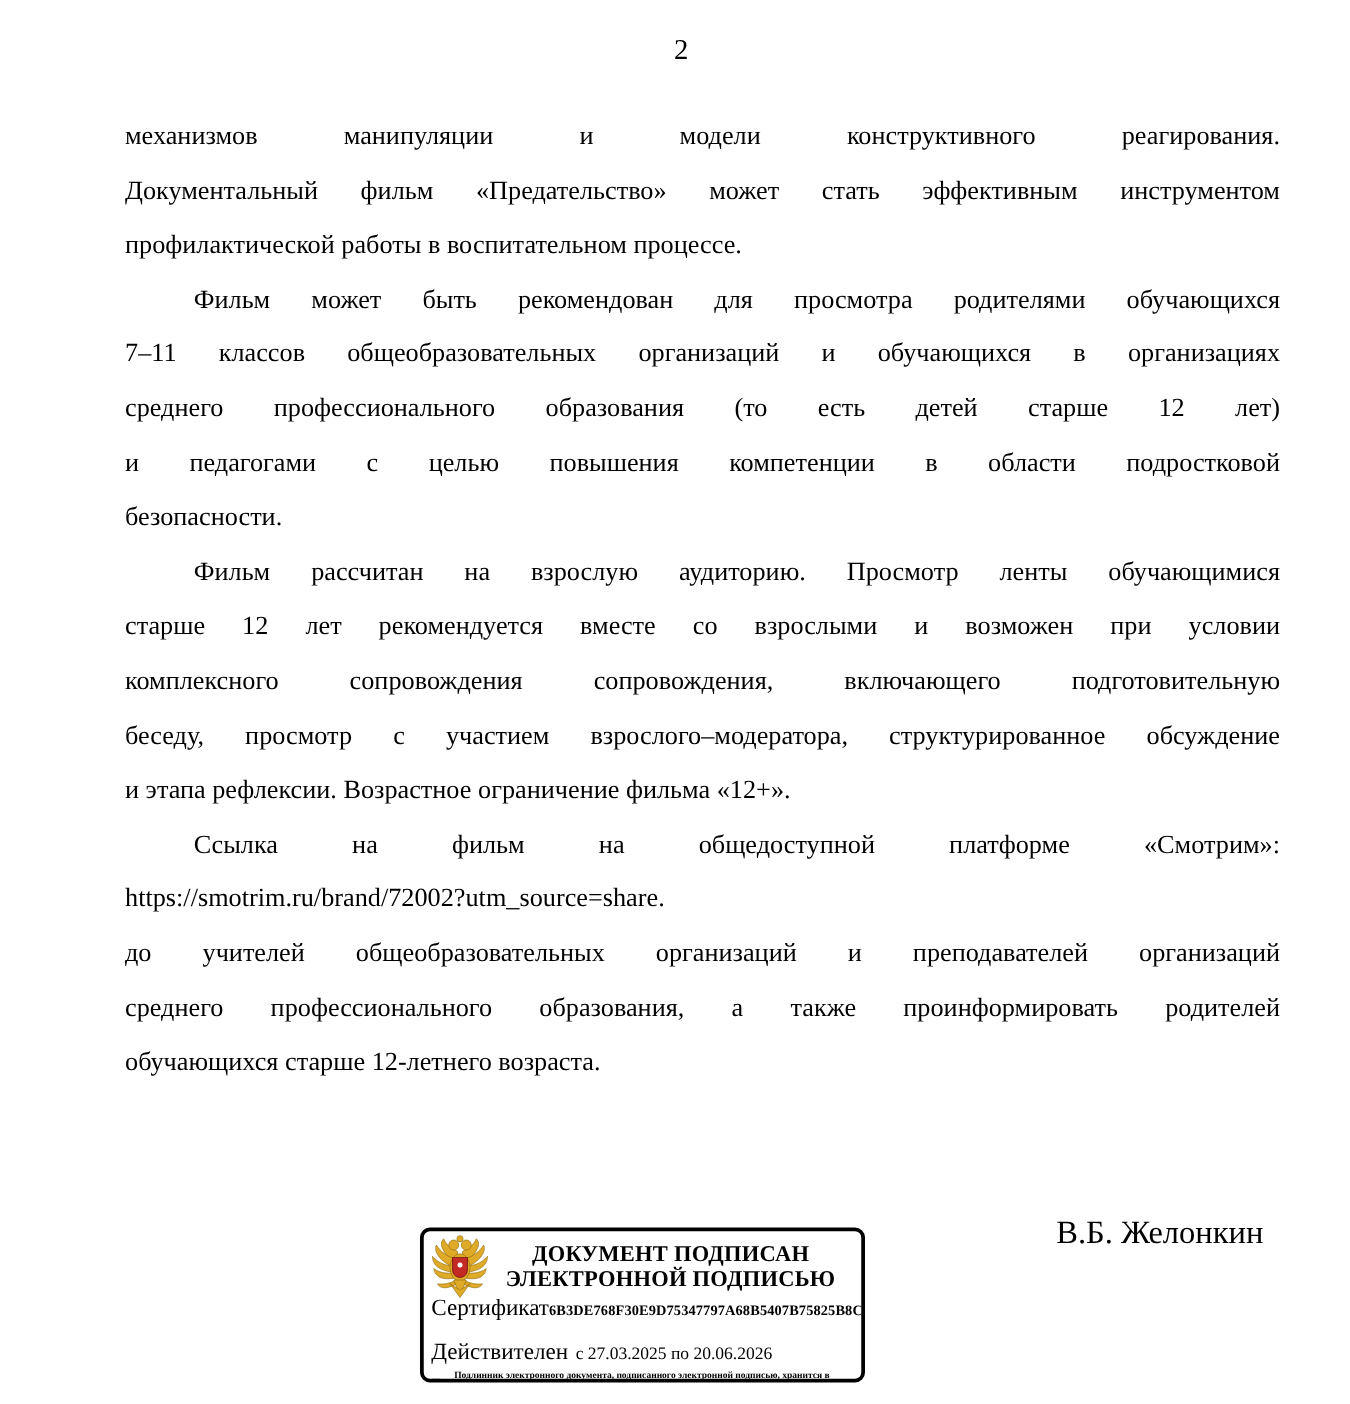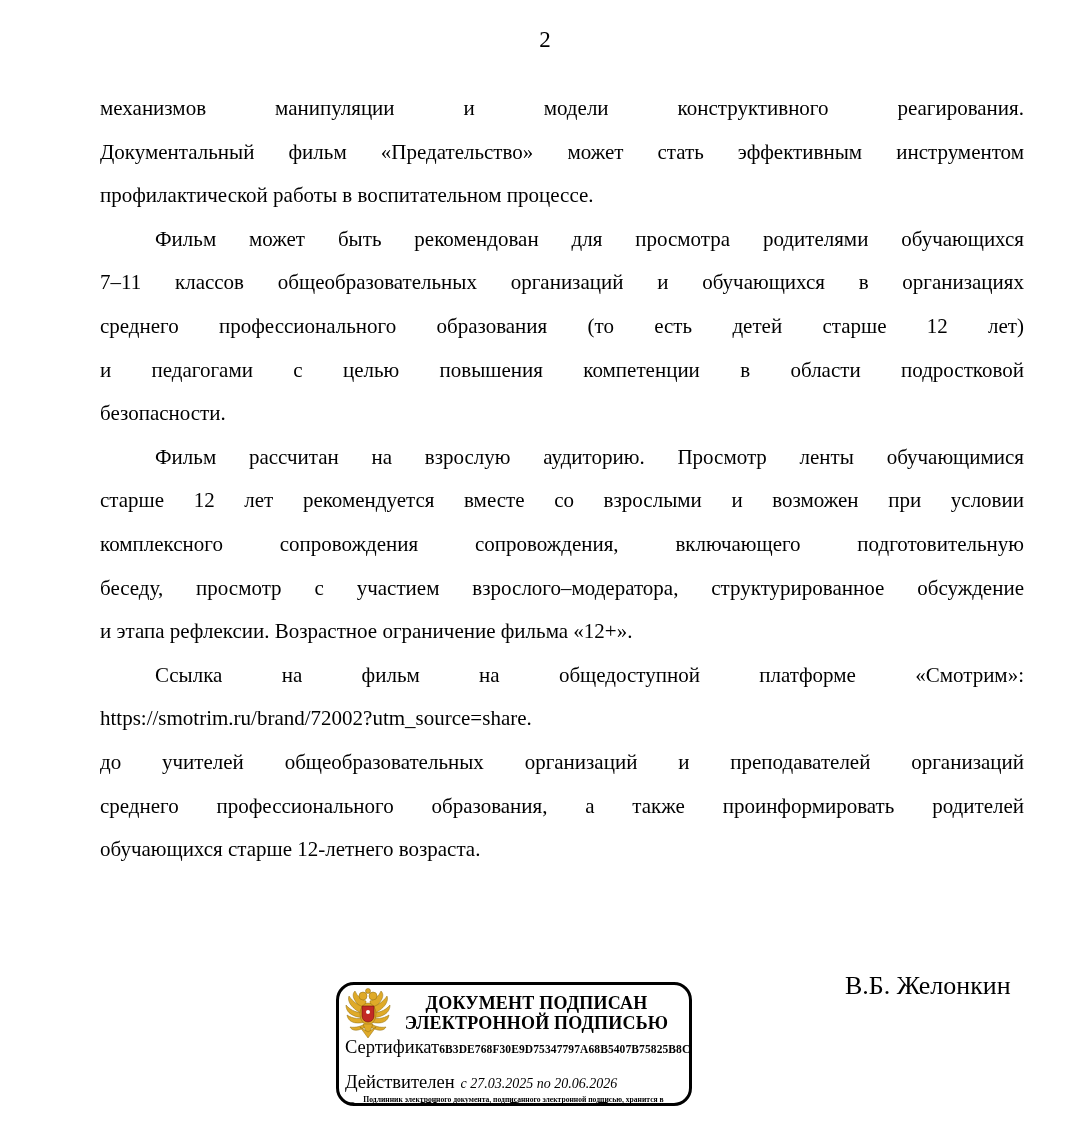--- a/index.html
+++ b/index.html
@@ -31,21 +31,21 @@
   .line.just { text-align: justify; text-align-last: justify; }
   .line.last { text-align: left; text-align-last: left; }
   .line.indent { text-indent: 55px; }
 
   .stamp {
     position: absolute;
     left: 336px; top: 982px;
     width: 356px; height: 124px;
     box-sizing: border-box;
     border: 3px solid #000;
-    border-radius: 18px;
+    border-radius: 8px;
     background: #fff;
     padding: 2px 7px 2px 6px;
     overflow: hidden;
   }
   .stamp-top {
     display: flex;
     align-items: center;
     height: 52px;
   }
   .emblem { flex: 0 0 auto; width: 46px; height: 52px; }
@@ -62,21 +62,21 @@
     display: flex;
     align-items: baseline;
     white-space: nowrap;
     height: 17.6px;
     line-height: 17.6px;
   }
   .stamp-label { font-size: 18.5px; }
   .stamp-gap { display: inline-block; width: 6px; }
   .val-cert  { font-size: 11.5px; font-weight: bold; letter-spacing: 0.1px; }
   .val-owner { font-size: 18px;   font-weight: bold; margin-top: 44px; }
-  .val-valid { font-size: 14px; font-style: italic; }
+  .val-valid { font-size: 14px; }
   .stamp-footer {
     margin-top: 3px;
     text-align: center;
     font-weight: bold;
     font-size: 7.6px;
     line-height: 9.5px;
   }
   .sig-name {
     position: absolute;
     top: 971px; left: 845px;

